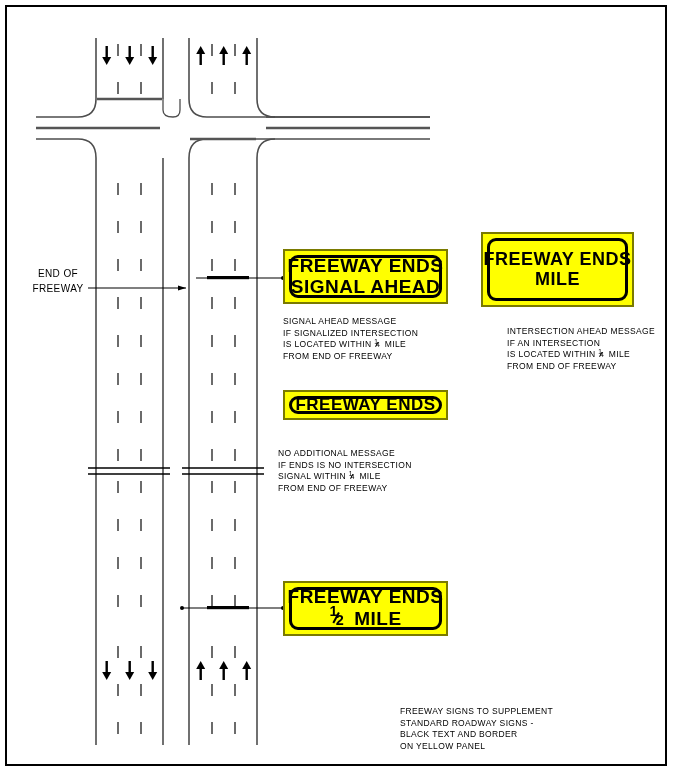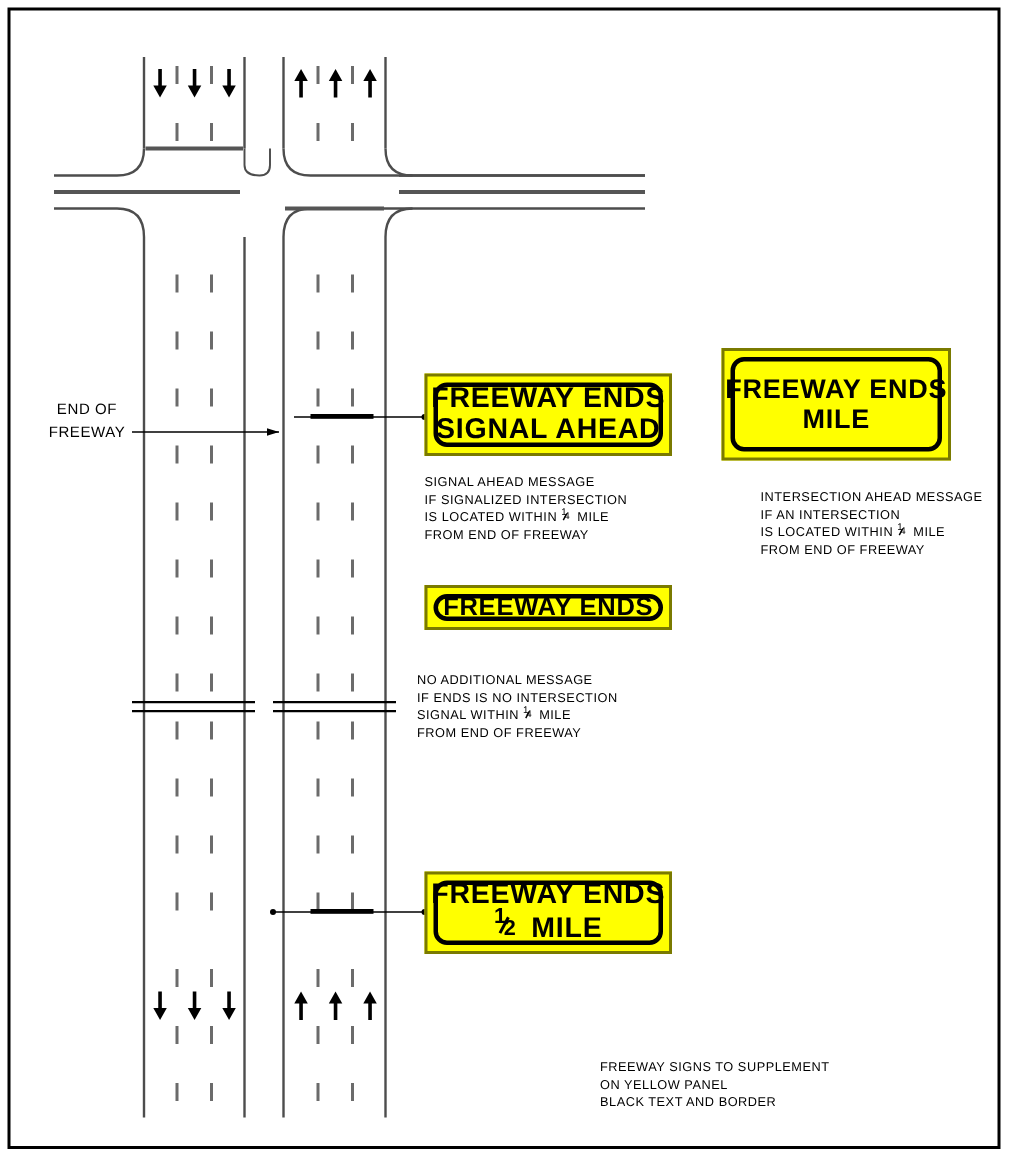--- a/index.html
+++ b/index.html
@@ -378,17 +378,18 @@
 
   <div class="sign sign-half">
     <div class="sign-inner">
       <div class="sign-line">FREEWAY ENDS</div>
       <div class="sign-line"><span class="frac"><span class="num">1</span><span class="bar"></span><span class="den">2</span></span>&nbsp;&nbsp;<span>MILE</span></div>
     </div>
   </div>
 
   <div class="caption cap-foot">
     <div>FREEWAY SIGNS TO SUPPLEMENT</div>
+    <div>STANDARD ROADWAY SIGNS -</div>
+    <div>BLACK TEXT AND BORDER</div>
     <div>ON YELLOW PANEL</div>
-    <div>BLACK TEXT AND BORDER</div>
   </div>
 
 </div>
 
 </body></html>

